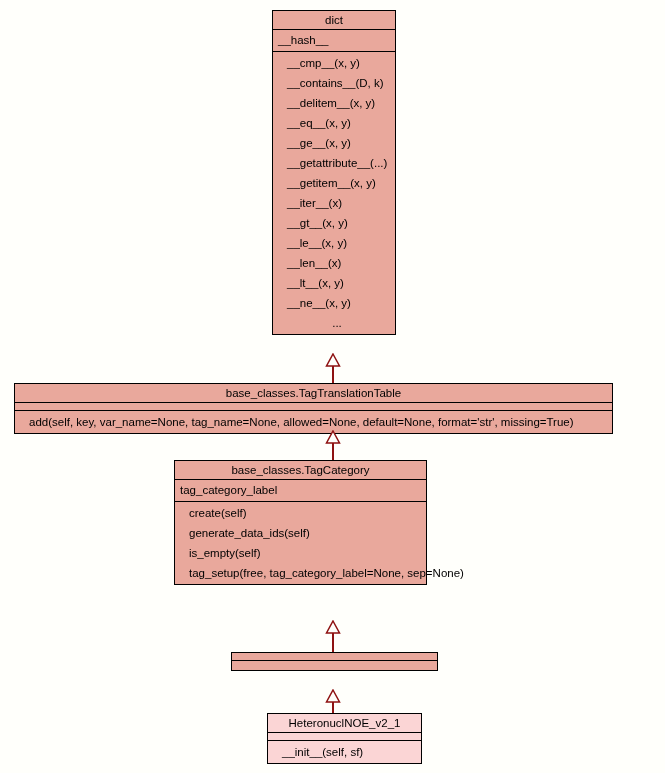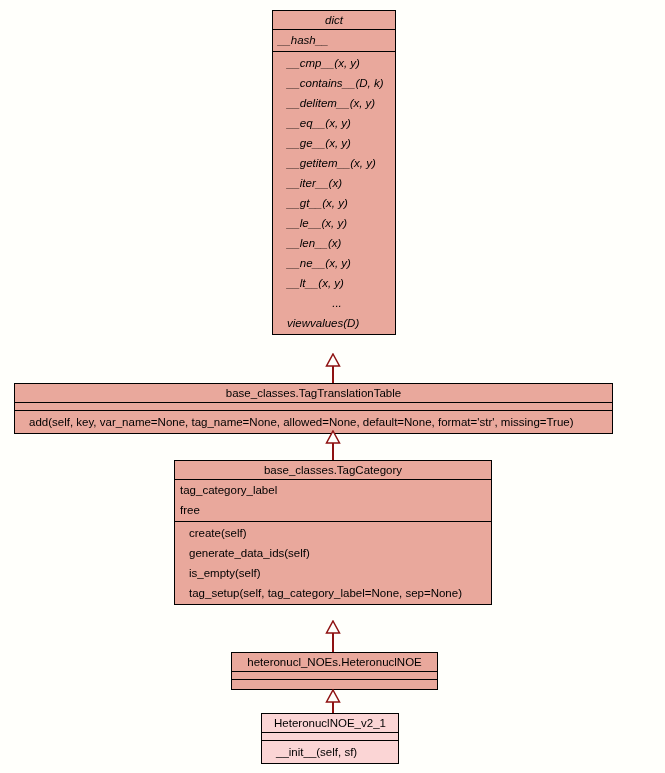--- a/index.html
+++ b/index.html
@@ -43,25 +43,25 @@
     height: 20px;
     padding-left: 5px;
     padding-right: 3px;
     white-space: nowrap;
   }
   .uml-row.centered {
     text-align: center;
     padding-left: 0;
   }
   
-  #node-dict { left: 272px; top: 10px;  width: 124px; font-style: italic; }
+  #node-dict { left: 272px; top: 10px;  width: 124px; }
   #node-ttt  { left: 14px;  top: 383px; width: 599px; }
-  #node-tc   { left: 174px; top: 460px; width: 318px; }
+  #node-tc   { left: 174px; top: 460px; width: 253px; }
   #node-hn   { left: 231px; top: 652px; width: 207px; }
-  #node-hnv  { left: 261px; top: 713px; width: 138px; }
+  #node-hnv  { left: 267px; top: 713px; width: 155px; }
 
   .arrow {
     position: absolute;
     left: 325px;
     width: 16px;
     color: var(--arrow, #8e1212);
   }
   #arrow-1 { top: 353px; height: 30px; }
   #arrow-2 { top: 430px; height: 30px; }
   #arrow-3 { top: 620px; height: 32px; }
@@ -76,29 +76,29 @@
     <div class="uml-title">dict</div>
     <div class="uml-section attrs">
         <div class="uml-row">__hash__</div>
       </div>
     <div class="uml-section methods">
         <div class="uml-row">__cmp__(x, y)</div>
         <div class="uml-row">__contains__(D, k)</div>
         <div class="uml-row">__delitem__(x, y)</div>
         <div class="uml-row">__eq__(x, y)</div>
         <div class="uml-row">__ge__(x, y)</div>
+        <div class="uml-row">__getattribute__(...)</div>
         <div class="uml-row">__getitem__(x, y)</div>
         <div class="uml-row">__iter__(x)</div>
         <div class="uml-row">__gt__(x, y)</div>
         <div class="uml-row">__le__(x, y)</div>
         <div class="uml-row">__len__(x)</div>
+        <div class="uml-row">__lt__(x, y)</div>
         <div class="uml-row">__ne__(x, y)</div>
-        <div class="uml-row">__lt__(x, y)</div>
         <div class="uml-row centered">...</div>
-        <div class="uml-row">viewvalues(D)</div>
       </div>
   </div>
 
   <svg class="arrow" id="arrow-1" viewBox="0 0 16 30" width="16" height="30">
     <line x1="8" y1="30" x2="8" y2="12" stroke="var(--arrow)" stroke-width="2"></line>
     <polygon points="8,1 14.5,13 1.5,13" fill="var(--bg)" stroke="var(--arrow)" stroke-width="1.5"></polygon>
   </svg>
 
   <div class="uml-node" id="node-ttt">
     <div class="uml-title">base_classes.TagTranslationTable</div>
@@ -110,37 +110,35 @@
 
   <svg class="arrow" id="arrow-2" viewBox="0 0 16 30" width="16" height="30">
     <line x1="8" y1="30" x2="8" y2="12" stroke="var(--arrow)" stroke-width="2"></line>
     <polygon points="8,1 14.5,13 1.5,13" fill="var(--bg)" stroke="var(--arrow)" stroke-width="1.5"></polygon>
   </svg>
 
   <div class="uml-node" id="node-tc">
     <div class="uml-title">base_classes.TagCategory</div>
     <div class="uml-section attrs">
         <div class="uml-row">tag_category_label</div>
-        <div class="uml-row">free</div>
       </div>
     <div class="uml-section methods">
         <div class="uml-row">create(self)</div>
         <div class="uml-row">generate_data_ids(self)</div>
         <div class="uml-row">is_empty(self)</div>
-        <div class="uml-row">tag_setup(self, tag_category_label=None, sep=None)</div>
+        <div class="uml-row">tag_setup(free, tag_category_label=None, sep=None)</div>
       </div>
   </div>
 
   <svg class="arrow" id="arrow-3" viewBox="0 0 16 32" width="16" height="32">
     <line x1="8" y1="32" x2="8" y2="12" stroke="var(--arrow)" stroke-width="2"></line>
     <polygon points="8,1 14.5,13 1.5,13" fill="var(--bg)" stroke="var(--arrow)" stroke-width="1.5"></polygon>
   </svg>
 
   <div class="uml-node" id="node-hn">
-    <div class="uml-title">heteronucl_NOEs.HeteronuclNOE</div>
     <div class="uml-section attrs"></div>
     <div class="uml-section methods"></div>
   </div>
 
   <svg class="arrow" id="arrow-4" viewBox="0 0 16 24" width="16" height="24">
     <line x1="8" y1="24" x2="8" y2="12" stroke="var(--arrow)" stroke-width="2"></line>
     <polygon points="8,1 14.5,13 1.5,13" fill="var(--bg)" stroke="var(--arrow)" stroke-width="1.5"></polygon>
   </svg>
 
   <div class="uml-node" id="node-hnv" style="background: rgb(251, 213, 213);">

